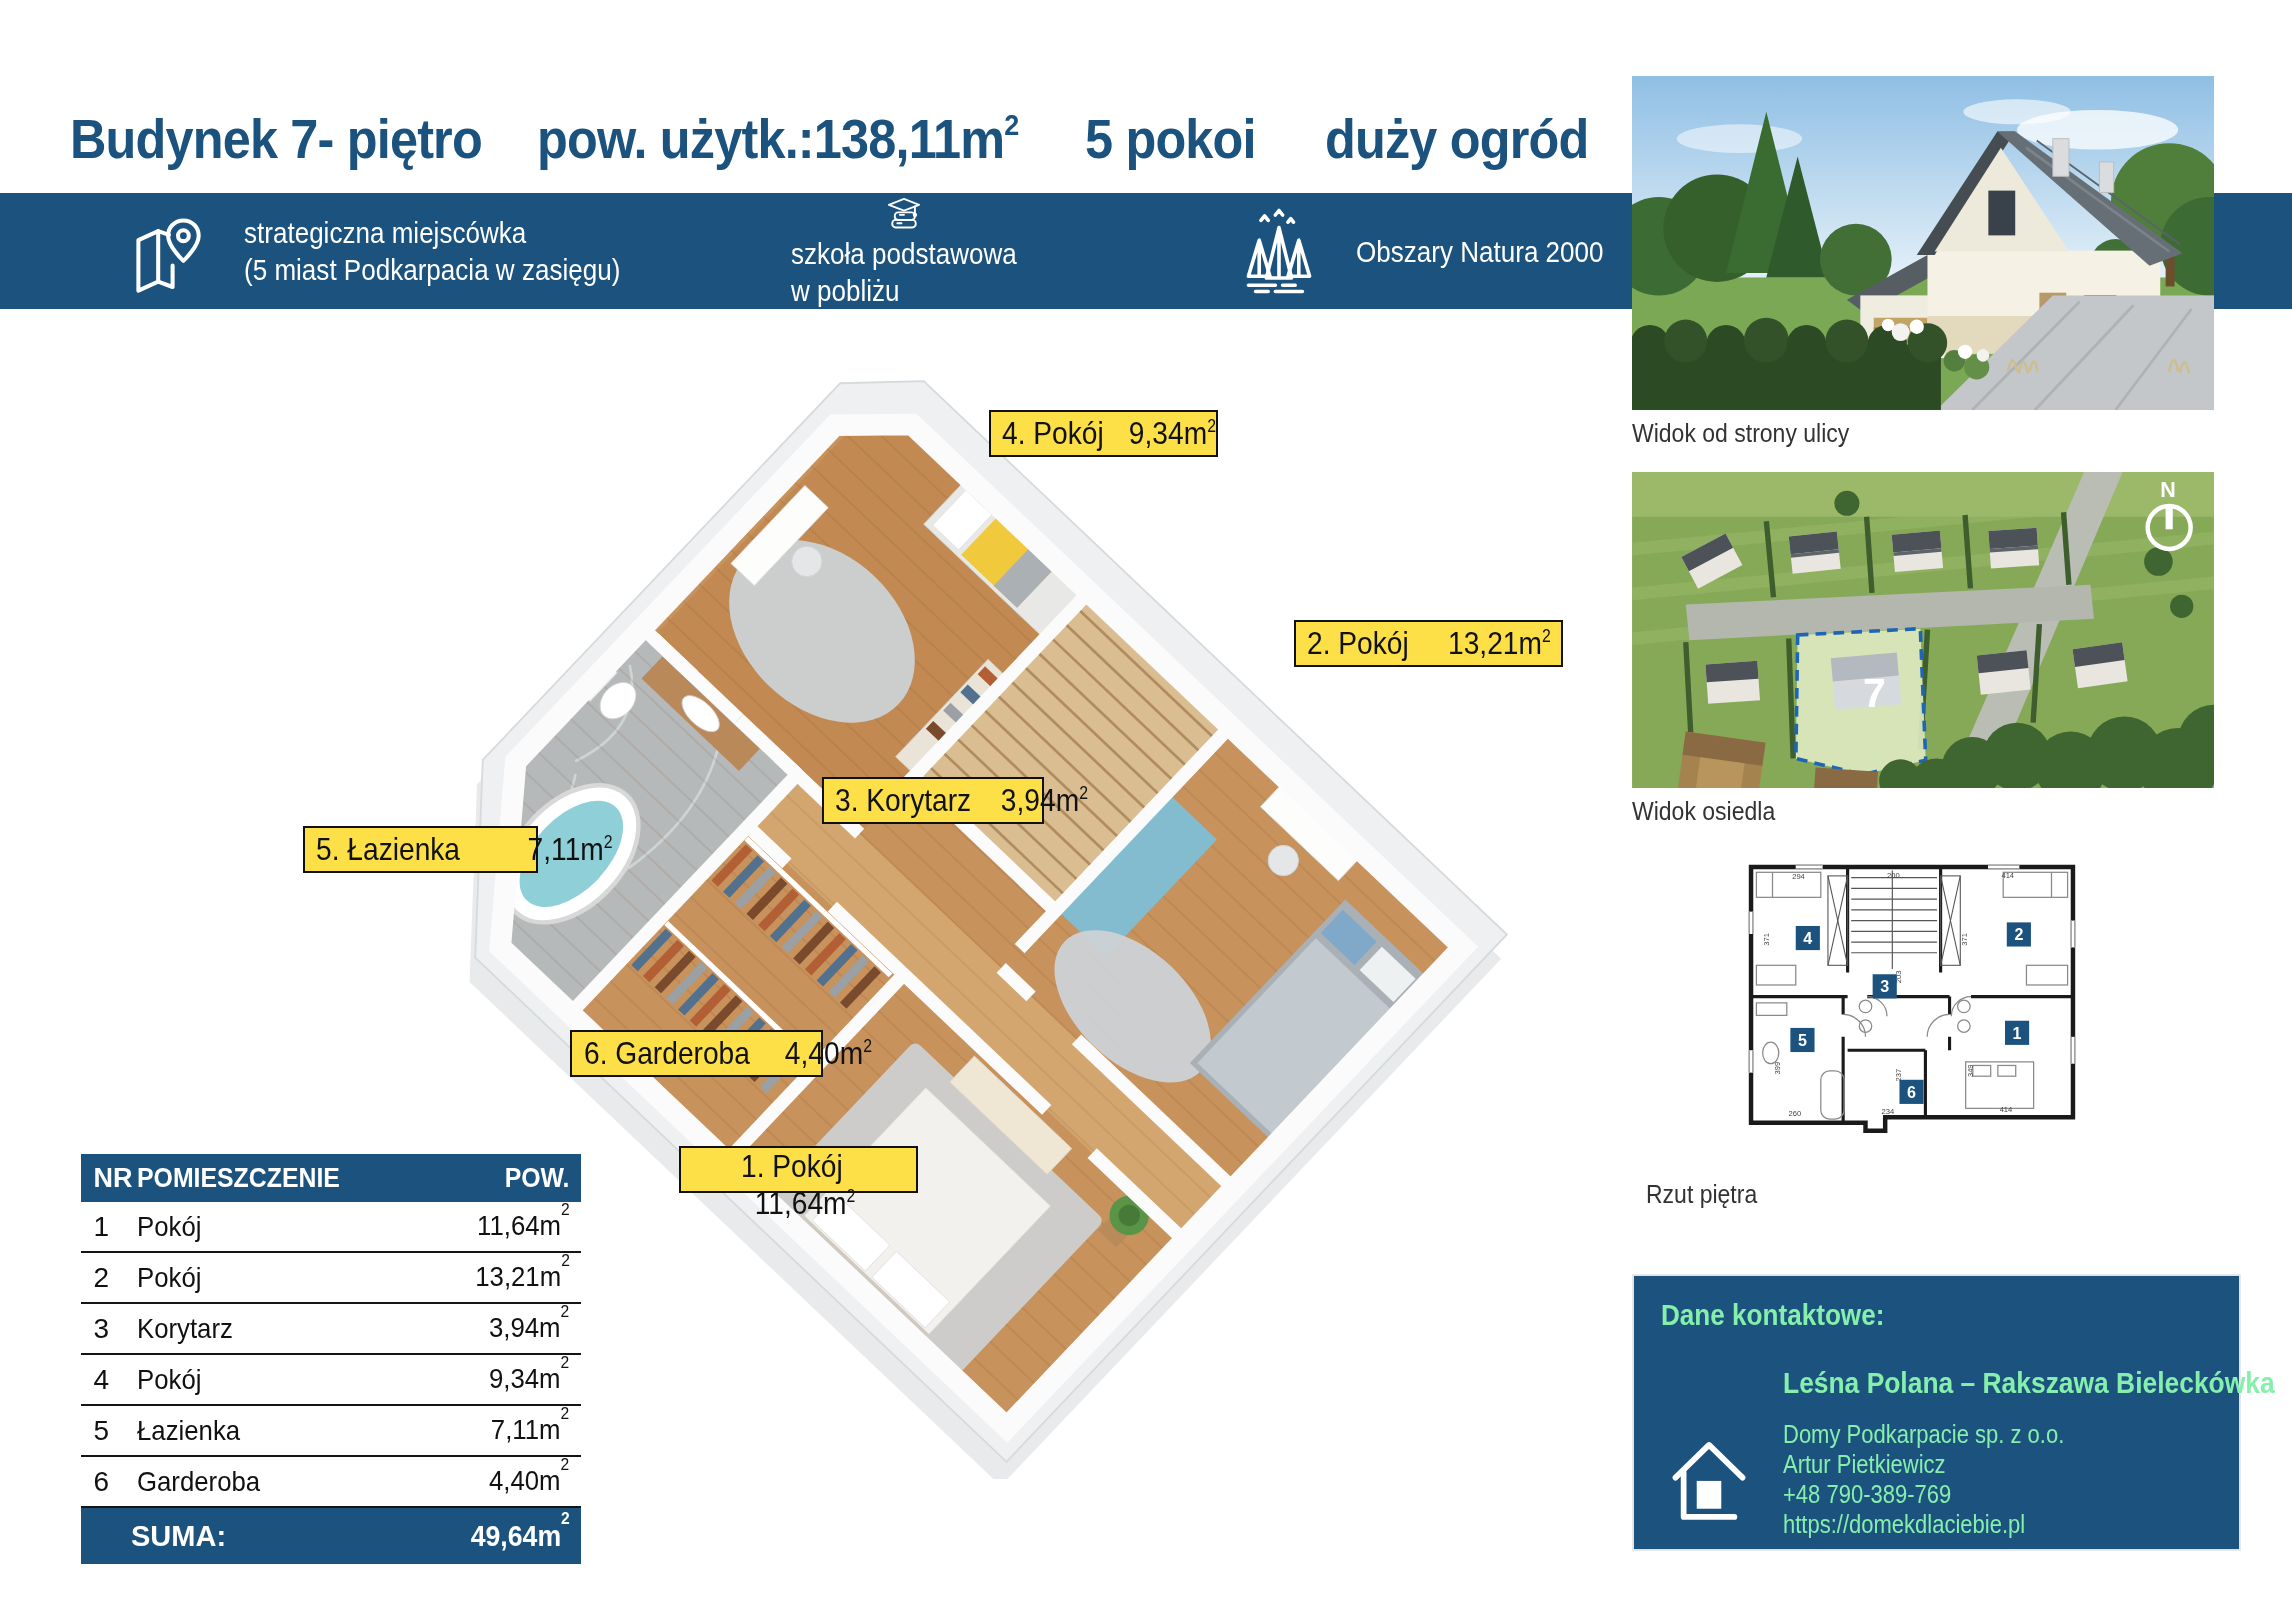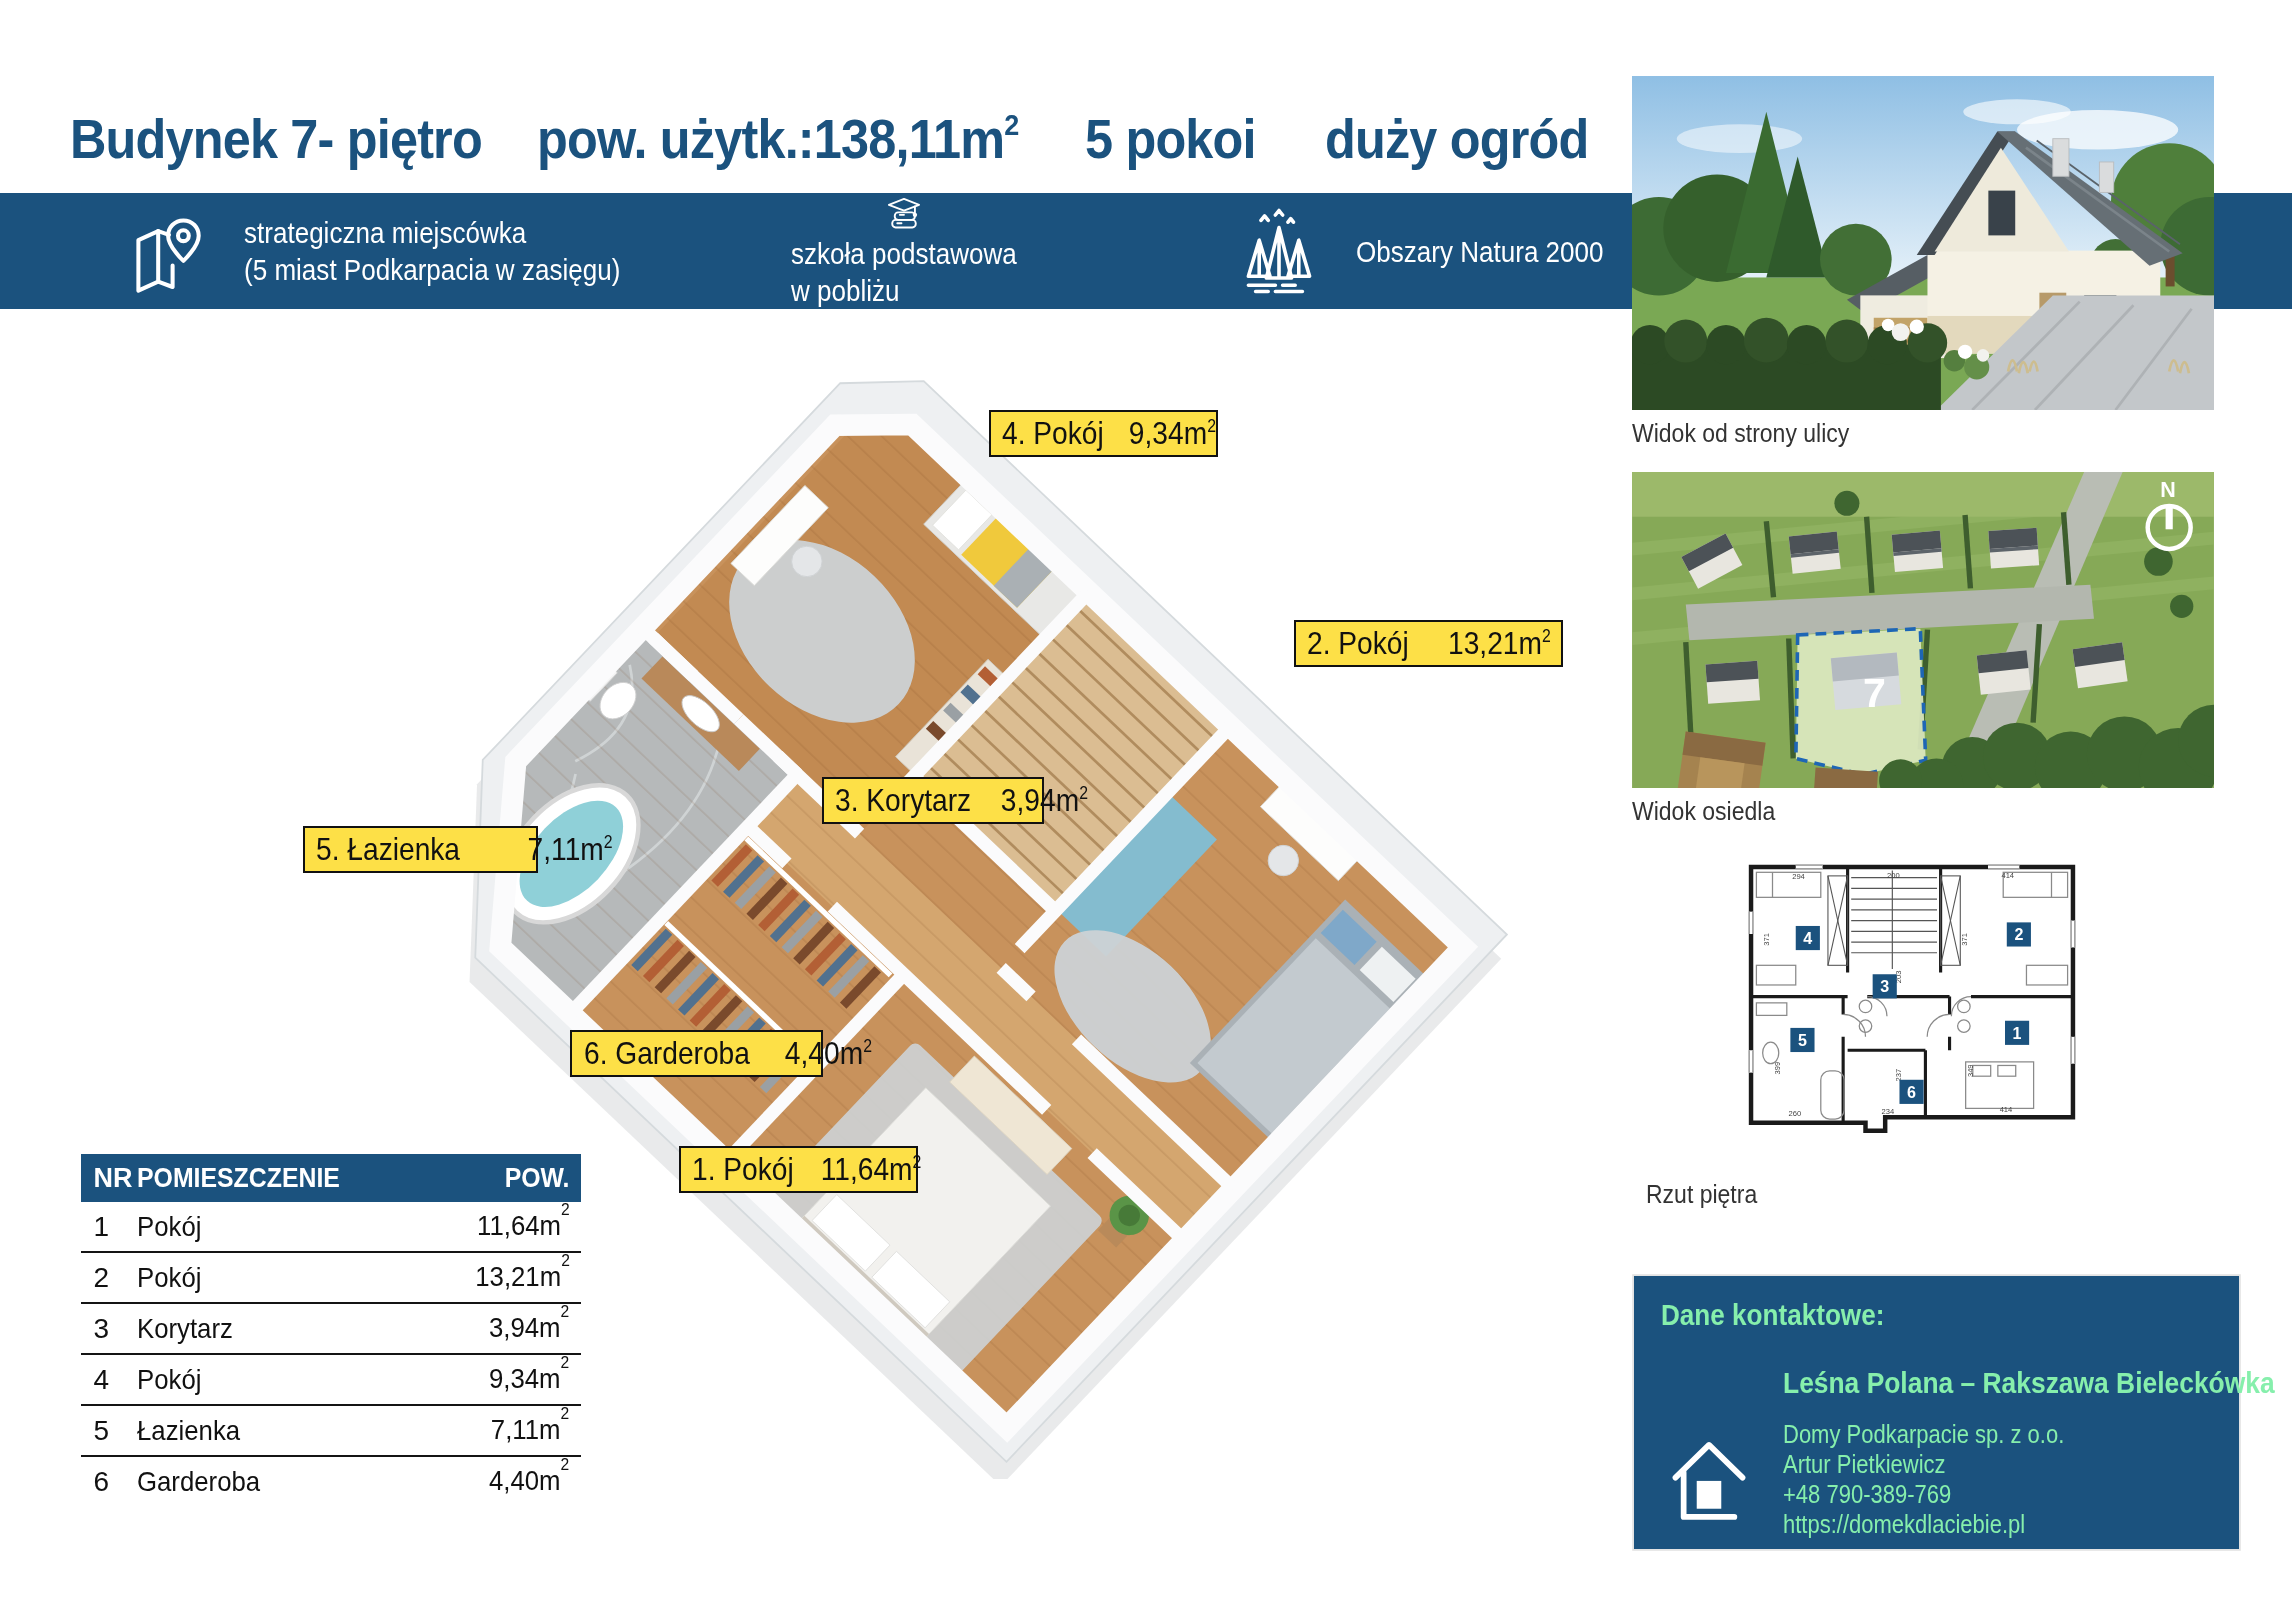--- a/index.html
+++ b/index.html
@@ -230,21 +230,21 @@
           <path d="M18,390 H80 M150,390 H336 M554,390 H600 M670,390 H912"></path>
           <path d="M2,390 H150 M210,390 H240"></path>
           <path d="M240,470 H300 M370,470 H480 M480,470 H700 M770,470 H912"></path>
           <path d="M240,390 V758"></path>
           <path d="M480,470 V758"></path>
         </g>
       </g>
     </g>
   </svg>
 
-  <div class="lbl" style="left:679px;top:1146px;width:239px;">
+  <div class="lbl" style="left:679px;top:1146px;width:239px;flex-direction:column;">
     <span class="nm">1. Pokój</span>
     <span class="ar"><span>11,64m</span><span class="lsup">2</span></span>
   </div>
   <div class="lbl" style="left:1294px;top:620px;width:269px;">
     <span class="nm">2. Pokój</span>
     <span class="ar"><span>13,21m</span><span class="lsup">2</span></span>
   </div>
   <div class="lbl" style="left:822px;top:777px;width:222px;">
     <span class="nm">3. Korytarz</span>
     <span class="ar"><span>3,94m</span><span class="lsup">2</span></span>
@@ -564,20 +564,24 @@
     <div class="trow">
       <span class="t-nr">5</span>
       <span class="t-room">Łazienka</span>
       <span class="t-area"><span>7,11m</span><sup class="asup">2</sup></span>
     </div>
     <div class="trow">
       <span class="t-nr">6</span>
       <span class="t-room">Garderoba</span>
       <span class="t-area"><span>4,40m</span><sup class="asup">2</sup></span>
     </div>
+    <div class="tsum">
+      <span class="ts-label">SUMA:</span>
+      <span class="ts-area"><span>49,64m</span><sup class="asup">2</sup></span>
+    </div>
   </div>
 
   <div class="contact">
     <div class="c-head">Dane kontaktowe:</div>
     <div class="c-proj">Leśna Polana – Rakszawa Bieleckówka</div>
     <svg class="c-icon" viewBox="0 0 110 120">
       <g fill="none" stroke="#ffffff" stroke-width="7" stroke-linecap="round" stroke-linejoin="round">
         <path d="M14,62 L55,22 L96,62"></path>
         <path d="M24,56 V110 H86"></path>
       </g>

